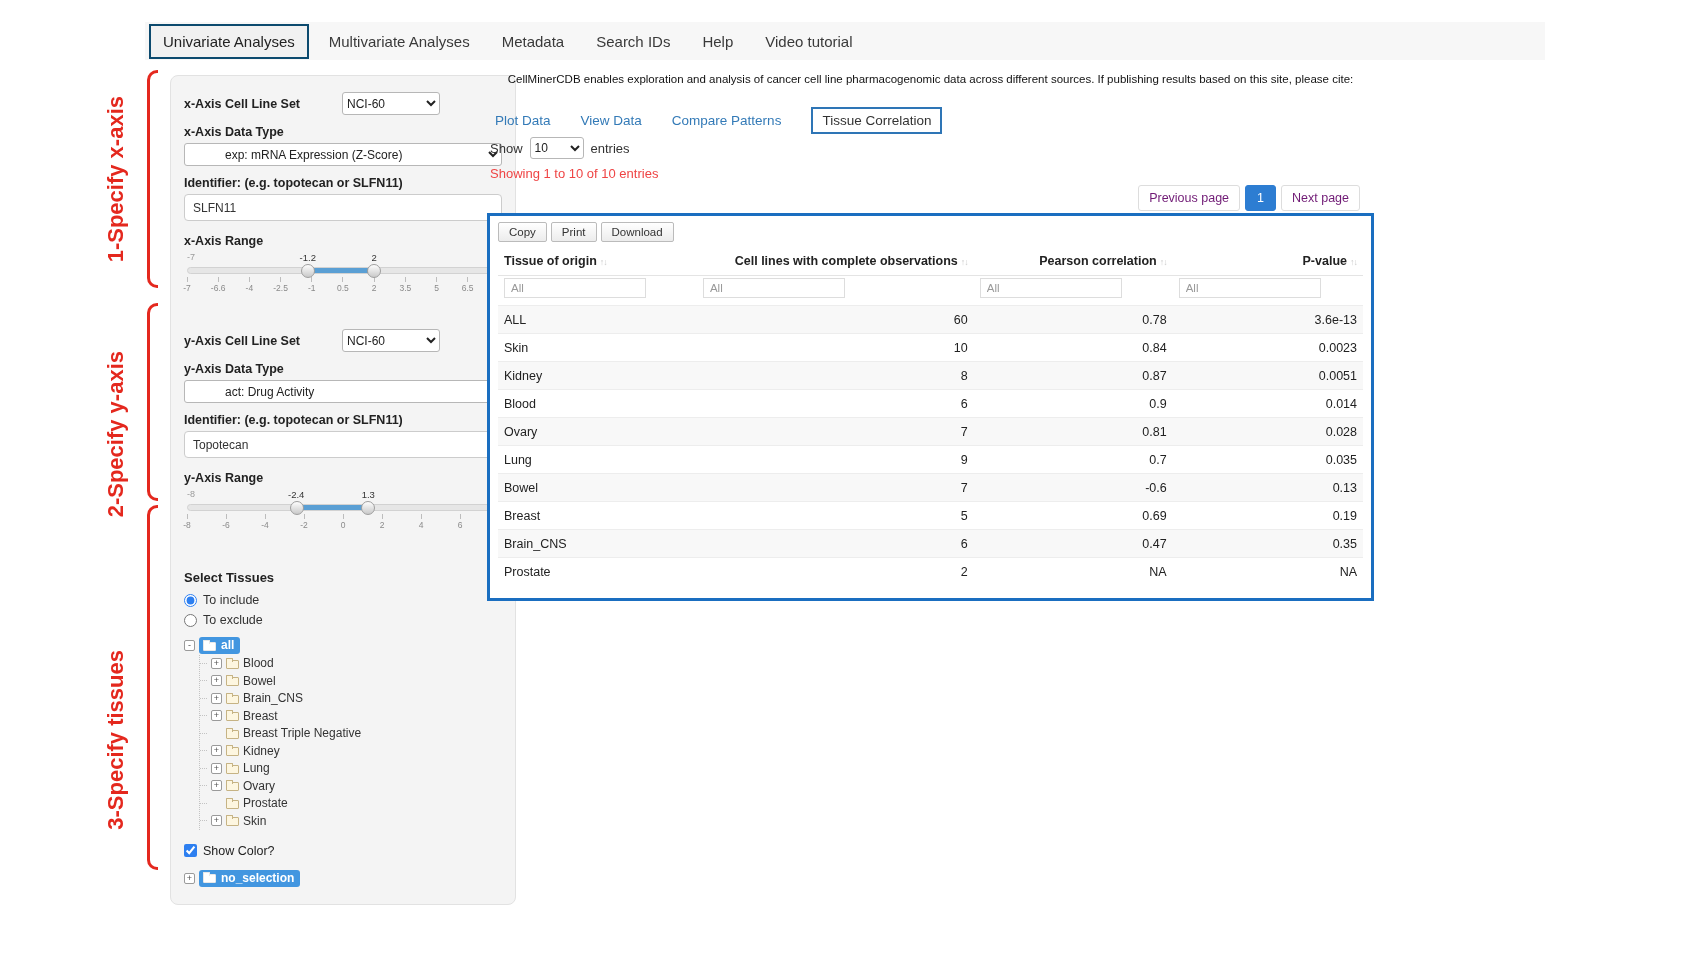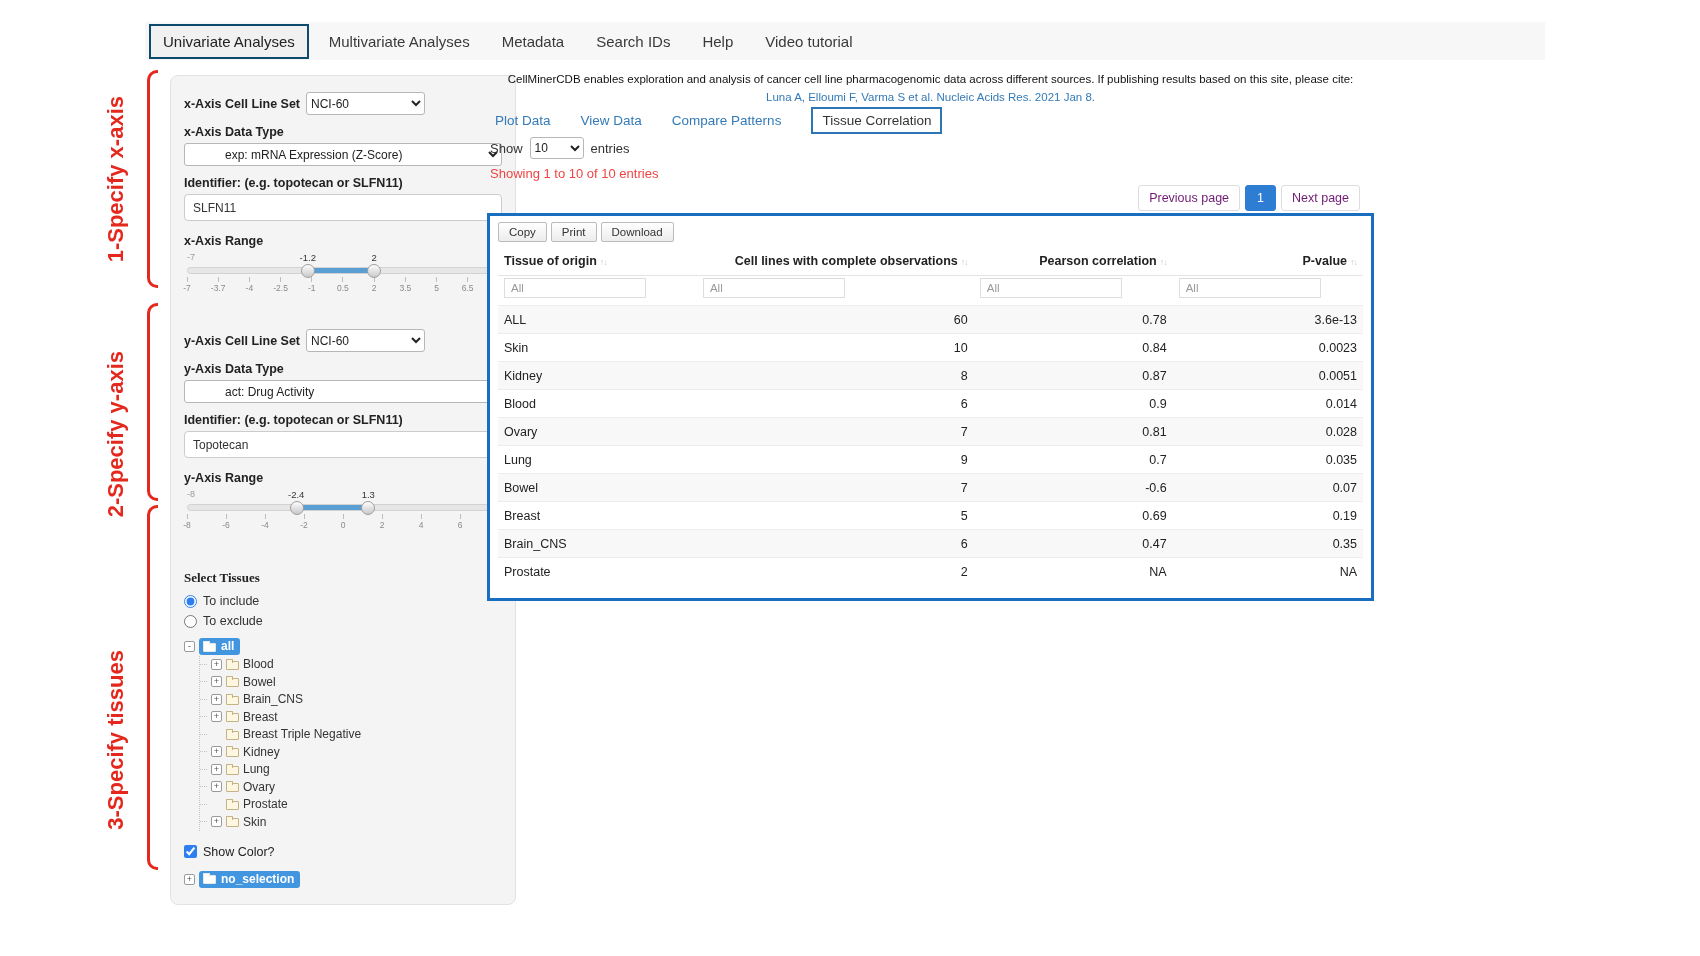--- a/index.html
+++ b/index.html
@@ -16,39 +16,39 @@
   .topnav { position:absolute; left:145px; top:22px; width:1400px; height:38px; background:#f7f7f7; display:flex; align-items:center; font-size:15px; color:#3a3a3a; }
   .nav-item { padding:7px 12px; margin:0 4px; cursor:pointer; white-space:nowrap; }
   .nav-item.active { border:2px solid #0c4a6e; background:#f1f1f1; color:#222; }
 
   
   .panel { position:absolute; left:170px; top:75px; width:346px; height:830px; background:#f4f4f4; border:1px solid #e2e2e2; border-radius:8px; padding:16px 13px; font-size:13px; }
   .lbl { font-weight:bold; font-size:12.5px; margin-bottom:4px; display:block; }
   .inline-row { display:flex; align-items:center; gap:6px; margin-bottom:10px; }
   .inline-row .lbl { margin-bottom:0; }
   select { font-family:"Liberation Sans",sans-serif; font-size:12px; height:23px; background:#fff; border:1px solid #b7b7b7; border-radius:3px; color:#222; }
-  select.small { width:119px; }
+  select.small { width:98px;margin-left:36px; }
   select.full { width:100%; margin-bottom:10px;padding-left:36px; }
   input.textbox { width:100%; height:27px; border:1px solid #ccc; border-radius:4px; padding:0 8px; font-size:12px; background:#fff; margin-bottom:13px; color:#333; }
 
   
   .slider { position:relative; padding-top:15px; margin:2px 3px 20px 3px; }
   .s-toplab { position:absolute; top:0; font-size:9px; color:#9a9a9a; }
   .s-toplab.minl { left:0; } .s-toplab.maxl { right:0; }
   .s-hlab { position:absolute; top:0; transform:translateX(-50%); font-size:9.5px; color:#333; }
   .track { position:relative; height:7px; background:#e6e6e6; border:1px solid #d2d2d2; border-radius:4px; }
   .fill { position:absolute; top:0; height:100%; background:#5a9fd4; border-radius:3px; }
   .handle { position:absolute; top:50%; width:14px; height:14px; border-radius:50%; background:linear-gradient(#fdfdfd,#c9c9c9); border:1px solid #9f9f9f; transform:translate(-50%,-50%); cursor:pointer; }
   .grid { display:flex; justify-content:space-between; margin-top:3px; }
   .tick { width:0; display:flex; flex-direction:column; align-items:center; }
   .tick .mark { width:1px; height:5px; background:#bdbdbd; }
   .tick .tlabel { font-size:8.5px; color:#8a8a8a; margin-top:1px; }
 
   
-  .sect-title { font-weight:bold; font-size:13px; margin:6px 0 8px;font-family:Liberation Serif, serif; }
+  .sect-title { font-weight:bold; font-size:13px; margin:6px 0 8px; }
   .radio-row { display:flex; align-items:center; gap:6px; margin-bottom:6px; font-size:12.5px; color:#333; }
   input[type=radio], input[type=checkbox] { accent-color:#2d7ff0; width:13px; height:13px; margin:0; }
   .tree { margin-top:10px; font-size:12px; }
   .tree-row { display:flex; align-items:center; gap:4px; height:17.5px; }
   .tree-children { margin-left:15px; border-left:1px dotted #c3c3c3; padding-left:0; }
   .conn { width:7px; border-top:1px dotted #c3c3c3; }
   .toggle { flex:0 0 11px; width:11px; height:11px; border:1px solid #9a9a9a; border-radius:2px; background:#fff; font-size:9px; line-height:9px; text-align:center; color:#555; cursor:pointer; }
   .toggle:empty { border-color:transparent; background:transparent; }
   .folder { position:relative; flex:0 0 13px; width:13px; height:9px; background:#fdf6e0; border:1px solid #c6b384; border-radius:1px; margin-top:2px; }
   .folder::before { content:""; position:absolute; top:-3px; left:-1px; width:5px; height:3px; background:#fdf6e0; border:1px solid #c6b384; border-bottom:none; border-radius:1px 1px 0 0; }
@@ -144,21 +144,21 @@
         <div class="handle" style="left:38.7%;"></div>
         <div class="handle" style="left:60%;"></div>
       </div>
       <div class="grid">
         <div class="tick">
             <span class="mark"></span>
             <span class="tlabel">-7</span>
           </div>
           <div class="tick">
             <span class="mark"></span>
-            <span class="tlabel">-3.7</span>
+            <span class="tlabel">-6.6</span>
           </div>
           <div class="tick">
             <span class="mark"></span>
             <span class="tlabel">-4</span>
           </div>
           <div class="tick">
             <span class="mark"></span>
             <span class="tlabel">-2.5</span>
           </div>
           <div class="tick">
@@ -354,21 +354,20 @@
         <span class="toggle">+</span>
         <span class="sel-label">
           <span class="folder"></span>
           <span>no_selection</span>
         </span>
       </div>
     </div>
   </aside>
 
   <div class="citation">CellMinerCDB enables exploration and analysis of cancer cell line pharmacogenomic data across different sources. If publishing results based on this site, please cite:</div>
-  <div class="cite-link">Luna A, Elloumi F, Varma S et al. Nucleic Acids Res. 2021 Jan 8.</div>
 
   <div class="tabs">
     <span class="tab-link">Plot Data</span>
     <span class="tab-link">View Data</span>
     <span class="tab-link">Compare Patterns</span>
     <span class="tab-active">Tissue Correlation</span>
   </div>
 
   <div class="show-row">
     <span>Show</span>
@@ -441,21 +440,21 @@
           <tr>
             <td class="c1">Lung</td>
             <td class="c2">9</td>
             <td class="c3">0.7</td>
             <td class="c4">0.035</td>
           </tr>
           <tr>
             <td class="c1">Bowel</td>
             <td class="c2">7</td>
             <td class="c3">-0.6</td>
-            <td class="c4">0.07</td>
+            <td class="c4">0.13</td>
           </tr>
           <tr>
             <td class="c1">Breast</td>
             <td class="c2">5</td>
             <td class="c3">0.69</td>
             <td class="c4">0.19</td>
           </tr>
           <tr>
             <td class="c1">Brain_CNS</td>
             <td class="c2">6</td>

